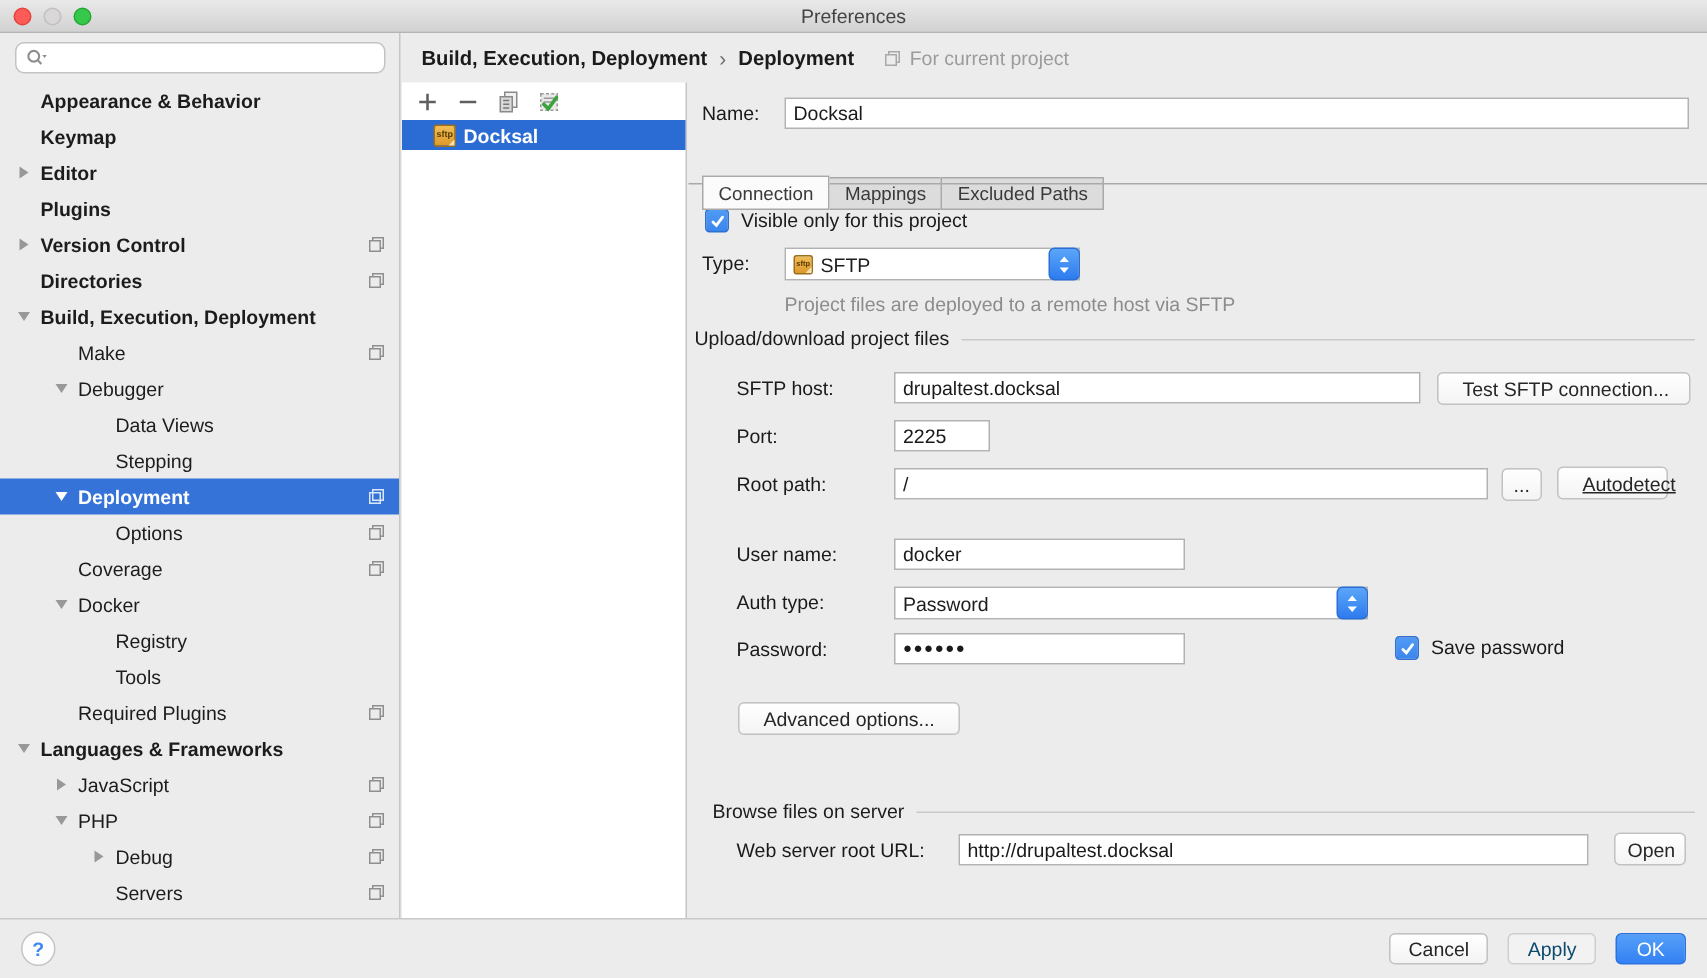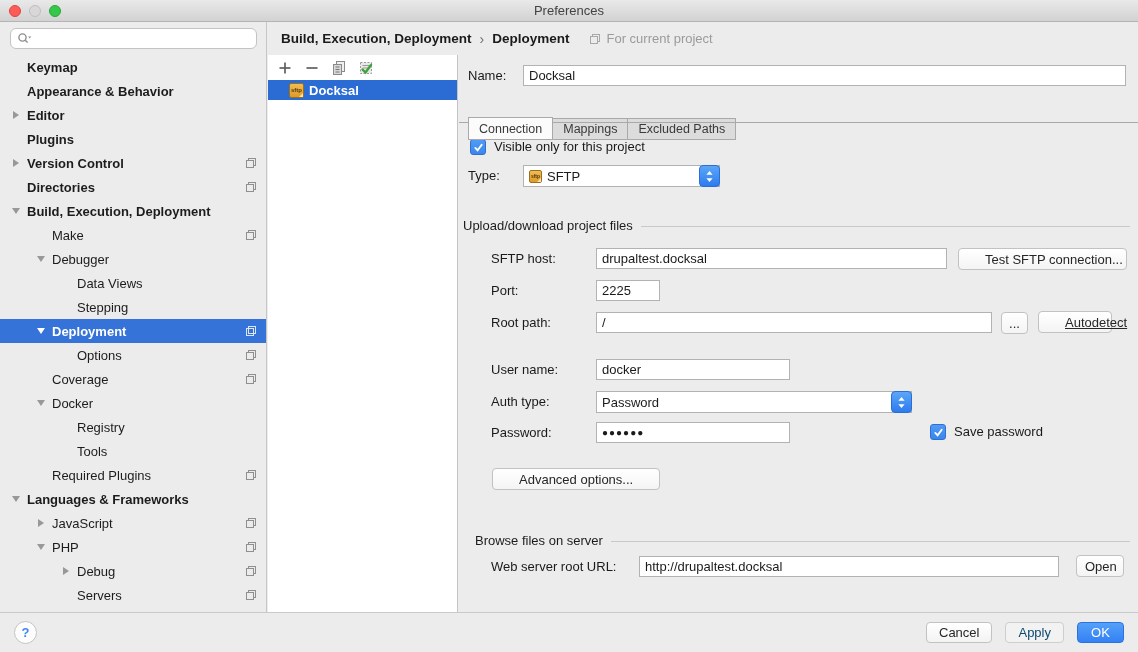--- a/index.html
+++ b/index.html
@@ -58,21 +58,21 @@
   .sftp-ic::after { content:""; position:absolute; right:0; bottom:0; width:0; height:0;
     border-left:4px solid transparent; border-bottom:4px solid #f8e3b0; }
 
   
   .rpanel { position:absolute; left:459px; top:55px; right:0; height:557px; background:#ececec; }
   .lbl { position:absolute; height:22px; line-height:22px; color:#1a1a1a; white-space:nowrap; }
   .field { position:absolute; height:21px; background:#fff; border:1px solid #b2b2b2;
     font-family:inherit; font-size:13px; color:#1a1a1a; padding:0 5px; outline:none; }
   .btn { position:absolute; height:22px; background:linear-gradient(#ffffff,#f4f4f4);
     border:1px solid #c2c2c2; border-radius:4px; font-family:inherit; font-size:13px;
-    color:#262626; padding:0 26px; white-space:nowrap; }
+    color:#262626; padding:0 16px; white-space:nowrap; }
   .tabbar { position:absolute; left:9px; top:45px; display:flex; align-items:flex-end; height:40px; }
   .tab { height:22px; padding:0 10px; display:flex; align-items:center; font-size:12.5px;
     background:#dcdcdc; border:1px solid #a9a9a9; border-right:none; color:#3a3a3a; }
   .tab:last-child { border-right:1px solid #a9a9a9; }
   .tab.active { background:#fbfbfb; position:relative; z-index:2; height:23px; border-right:1px solid #a9a9a9; }
   .tab.active + .tab { border-left:none; }
   .tabline { position:absolute; left:0; right:0; top:67px; border-top:1px solid #a9a9a9; }
 
   .checkbox { position:absolute; width:16px; height:16px; border-radius:3px;
     background:linear-gradient(#4f9bf6,#3b86ec); border:1px solid #2f6fd0;
@@ -119,26 +119,26 @@
       <svg width="15" height="13" viewBox="0 0 15 13">
         <circle cx="5.5" cy="5.5" r="3.6" fill="none" stroke="#8e8e8e" stroke-width="1.4"></circle>
         <line x1="8.2" y1="8.2" x2="10.6" y2="10.6" stroke="#8e8e8e" stroke-width="1.4"></line>
         <path d="M11.2 4.6 l3 0 l-1.5 2 z" fill="#8e8e8e"></path>
       </svg>
       <input placeholder="" style="">
     </div>
     <div class="tree" id="tree">
         <div class="tree-row">
           <span class="arrow-slot" style="margin-left: 8px;"></span>
+          <span class="t-label b">Appearance &amp; Behavior</span>
+          <span class="spacer"></span>
+        </div>
+        <div class="tree-row">
+          <span class="arrow-slot" style="margin-left: 8px;"></span>
           <span class="t-label b">Keymap</span>
-          <span class="spacer"></span>
-        </div>
-        <div class="tree-row">
-          <span class="arrow-slot" style="margin-left: 8px;"></span>
-          <span class="t-label b">Appearance &amp; Behavior</span>
           <span class="spacer"></span>
         </div>
         <div class="tree-row">
           <span class="arrow-slot" style="margin-left: 8px;">
             <span class="arr-right"></span>
           </span>
           <span class="t-label b">Editor</span>
           <span class="spacer"></span>
         </div>
         <div class="tree-row">
@@ -379,20 +379,21 @@
     <div class="combo" style="left:64px; top:110px; width:197px;">
       <div class="sftp-ic" style="width:13px;height:13px;flex:0 0 13px;font-size:5px;">sftp</div>
       <span>SFTP</span>
       <div class="stepper">
         <svg width="9" height="13" viewBox="0 0 9 13">
           <path d="M4.5 1 L7.6 4.7 H1.4 Z" fill="#fff"></path>
           <path d="M4.5 12 L1.4 8.3 H7.6 Z" fill="#fff"></path>
         </svg>
       </div>
     </div>
+    <div class="lbl hint" style="left:64px; top:137px;">Project files are deployed to a remote host via SFTP</div>
 
     <div class="section" style="top:163px;">
       <span>Upload/download project files</span>
       <div class="rule"></div>
     </div>
 
     <div class="lbl" style="left:32px; top:193px;">SFTP host:</div>
     <input class="field" style="left: 137px; top: 193px; width: 351px;" value="drupaltest.docksal">
     <button class="btn" style="left:499px; top:193px; width:169px;">Test SFTP connection...</button>
 

